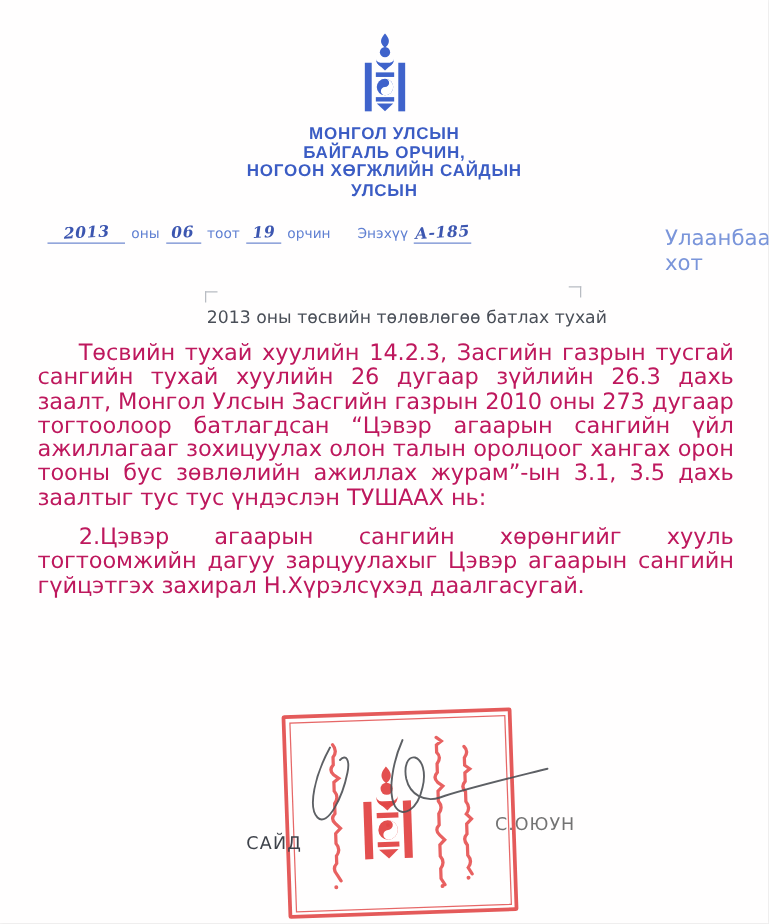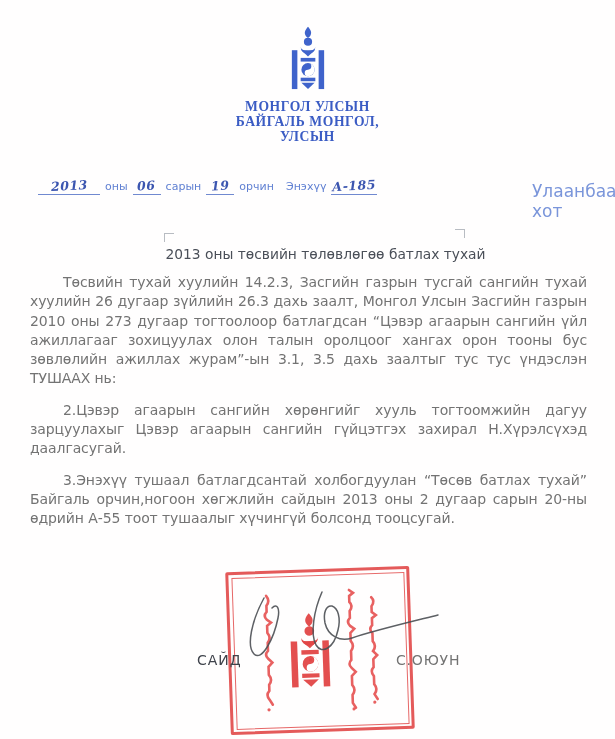--- a/index.html
+++ b/index.html
@@ -6,21 +6,21 @@
   .page{
     position:relative;width:615px;height:739px;background:#fffefe;
     font-family:"DejaVu Sans","Liberation Sans",sans-serif;
     overflow:hidden;margin:0 auto;box-shadow:0 0 4px rgba(0,0,0,.15);
   }
   
   .emblem{position:absolute;left:286px;top:24px;width:44px;height:70px;color:#3f63cb;}
   
   .letterhead{
     position:absolute;top:99px;left:0;right:0;text-align:center;
-    font-family:Liberation Serif, serif;
+    font-family:Liberation Sans, sans-serif;
     font-weight:bold;font-size:13.6px;line-height:15.2px;
     color:#3b5cc4;letter-spacing:.6px;
   }
   
   .date-row{position:absolute;top:178px;left:0;right:0;height:26px;font-size:11px;color:#6080d2;}
   .date-left{position:absolute;left:38px;top:0;white-space:nowrap;}
   .date-num{position:absolute;left:285px;top:0;white-space:nowrap;}
   .date-city{position:absolute;left:532px;top:3px;color:#7a95da;font-size:17px;}
   .blank{
     display:inline-block;border-bottom:1.2px solid #7089d0;text-align:center;
@@ -40,41 +40,41 @@
   .doc-title{
     position:absolute;top:246px;left:0;right:0;text-align:center;
     font-size:13.8px;color:#4a4f58;transform:translateX(18px);
   }
   .corner{position:absolute;width:9px;height:8px;border-color:#b8bcc2;border-style:solid;border-width:0;}
   .corner.cl{left:164px;top:233px;border-left-width:1px;border-top-width:1px;}
   .corner.cr{left:455px;top:229px;border-right-width:1px;border-top-width:1px;}
   
   .body-text{
     position:absolute;left:30px;top:273px;width:557px;
-    font-size:14px;line-height:19.3px;color:#737373;
+    font-size:18px;line-height:19.3px;color:#be185d;
     text-align:justify;letter-spacing:-.1px;
   }
   .body-text p{margin:0 0 12px 0;text-indent:33px;}
   
   .stamp{
     position:absolute;left:228px;top:569px;width:178px;height:157px;
     transform:rotate(-2deg);border:3.5px solid rgba(226,76,76,.92);
     border-radius:2px;
   }
   .stamp-inner{
     position:absolute;inset:2.5px;border:1.6px solid rgba(226,76,76,.85);
     display:flex;align-items:center;justify-content:center;gap:9px;
   }
   .stamp svg{display:block;}
   .seal-soyombo{color:rgba(226,70,70,.95);}
   .script{color:rgba(230,80,80,.9);}
   
   .signature{position:absolute;left:238px;top:578px;width:215px;height:92px;pointer-events:none;}
   
-  .minister-label{position:absolute;left:197px;top:652px;font-size:14px;letter-spacing:1px;color:#3f434b;}
+  .minister-label{position:absolute;left:197px;top:667px;font-size:14px;letter-spacing:1px;color:#3f434b;}
   .minister-name{position:absolute;left:396px;top:652px;font-size:14px;letter-spacing:.8px;color:#737373;}
 </style>
 </head>
 <body>
 
 <svg width="0" height="0" style="position:absolute">
   <symbol id="soyombo" viewBox="0 0 60 90">
     <g fill="currentColor">
       <path d="M30,1 C33.5,5 35.5,8.5 33.5,12.5 C32.5,14.5 31,15.5 30,16.5 C29,15.5 27.5,14.5 26.5,12.5 C24.5,8.5 26.5,5 30,1 Z"></path>
       <circle cx="30" cy="21.5" r="5.6"></circle>
@@ -96,43 +96,43 @@
 <div class="page">
 
   <div class="emblem">
     <svg width="44" height="70" viewBox="0 0 60 90">
         <use href="#soyombo"></use>
       </svg>
   </div>
 
   <div class="letterhead">
     <div>МОНГОЛ УЛСЫН</div>
-    <div>БАЙГАЛЬ МОНГОЛ,</div>
+    <div>БАЙГАЛЬ ОРЧИН,</div>
+    <div>НОГООН ХӨГЖЛИЙН САЙДЫН</div>
     <div>УЛСЫН</div>
   </div>
 
   <div class="date-row">
     <div class="date-left">
-      <span class="blank w-year"><span class="hw">2013</span></span><span class="dlabel">оны</span><span class="blank w-mon"><span class="hw">06</span></span><span class="dlabel">сарын</span><span class="blank w-day"><span class="hw">19</span></span><span class="dlabel">орчин</span>
+      <span class="blank w-year"><span class="hw">2013</span></span><span class="dlabel">оны</span><span class="blank w-mon"><span class="hw">06</span></span><span class="dlabel">тоот</span><span class="blank w-day"><span class="hw">19</span></span><span class="dlabel">орчин</span>
     </div>
     <div class="date-num">
       <span class="dlabel">Энэхүү</span><span class="blank w-num"><span class="hw">А-185</span></span>
     </div>
     <div class="date-city">Улаанбаатар хот</div>
   </div>
 
   <div class="corner cl"></div>
   <div class="corner cr"></div>
 
   <div class="doc-title">2013 оны төсвийн төлөвлөгөө батлах тухай</div>
 
   <div class="body-text">
     <p>Төсвийн тухай хуулийн 14.2.3, Засгийн газрын тусгай сангийн тухай хуулийн 26 дугаар зүйлийн 26.3 дахь заалт, Монгол Улсын Засгийн газрын 2010 оны 273 дугаар тогтоолоор батлагдсан “Цэвэр агаарын сангийн үйл ажиллагааг зохицуулах олон талын оролцоог хангах орон тооны бус зөвлөлийн ажиллах журам”-ын 3.1, 3.5 дахь заалтыг тус тус үндэслэн ТУШААХ нь:</p>
     <p>2.Цэвэр агаарын сангийн хөрөнгийг хууль тогтоомжийн дагуу зарцуулахыг Цэвэр агаарын сангийн гүйцэтгэх захирал Н.Хүрэлсүхэд даалгасугай.</p>
-    <p>3.Энэхүү тушаал батлагдсантай холбогдуулан “Төсөв батлах тухай” Байгаль орчин,ногоон хөгжлийн сайдын 2013 оны 2 дугаар сарын 20-ны өдрийн А-55 тоот тушаалыг хүчингүй болсонд тооцсугай.</p>
   </div>
 
   <div class="stamp">
     <div class="stamp-inner">
       <svg class="script" width="14" height="120" viewBox="0 0 14 120">
         <path d="M7,3 q4,5 0,10 v6 q-4,4 0,8 l4,3 -4,3 v7 q4,5 0,10 v8 q-4,4 0,8 l4,4 -4,4 v8 q4,5 0,10 v6 q-4,4 0,9 l3,5" fill="none" stroke="currentColor" stroke-width="2.6" stroke-linecap="round"></path>
         <circle cx="6" cy="117" r="1.6" fill="currentColor"></circle>
       </svg>
       <svg class="seal-soyombo" width="52" height="90" viewBox="0 0 60 90">
           <use href="#soyombo"></use>

